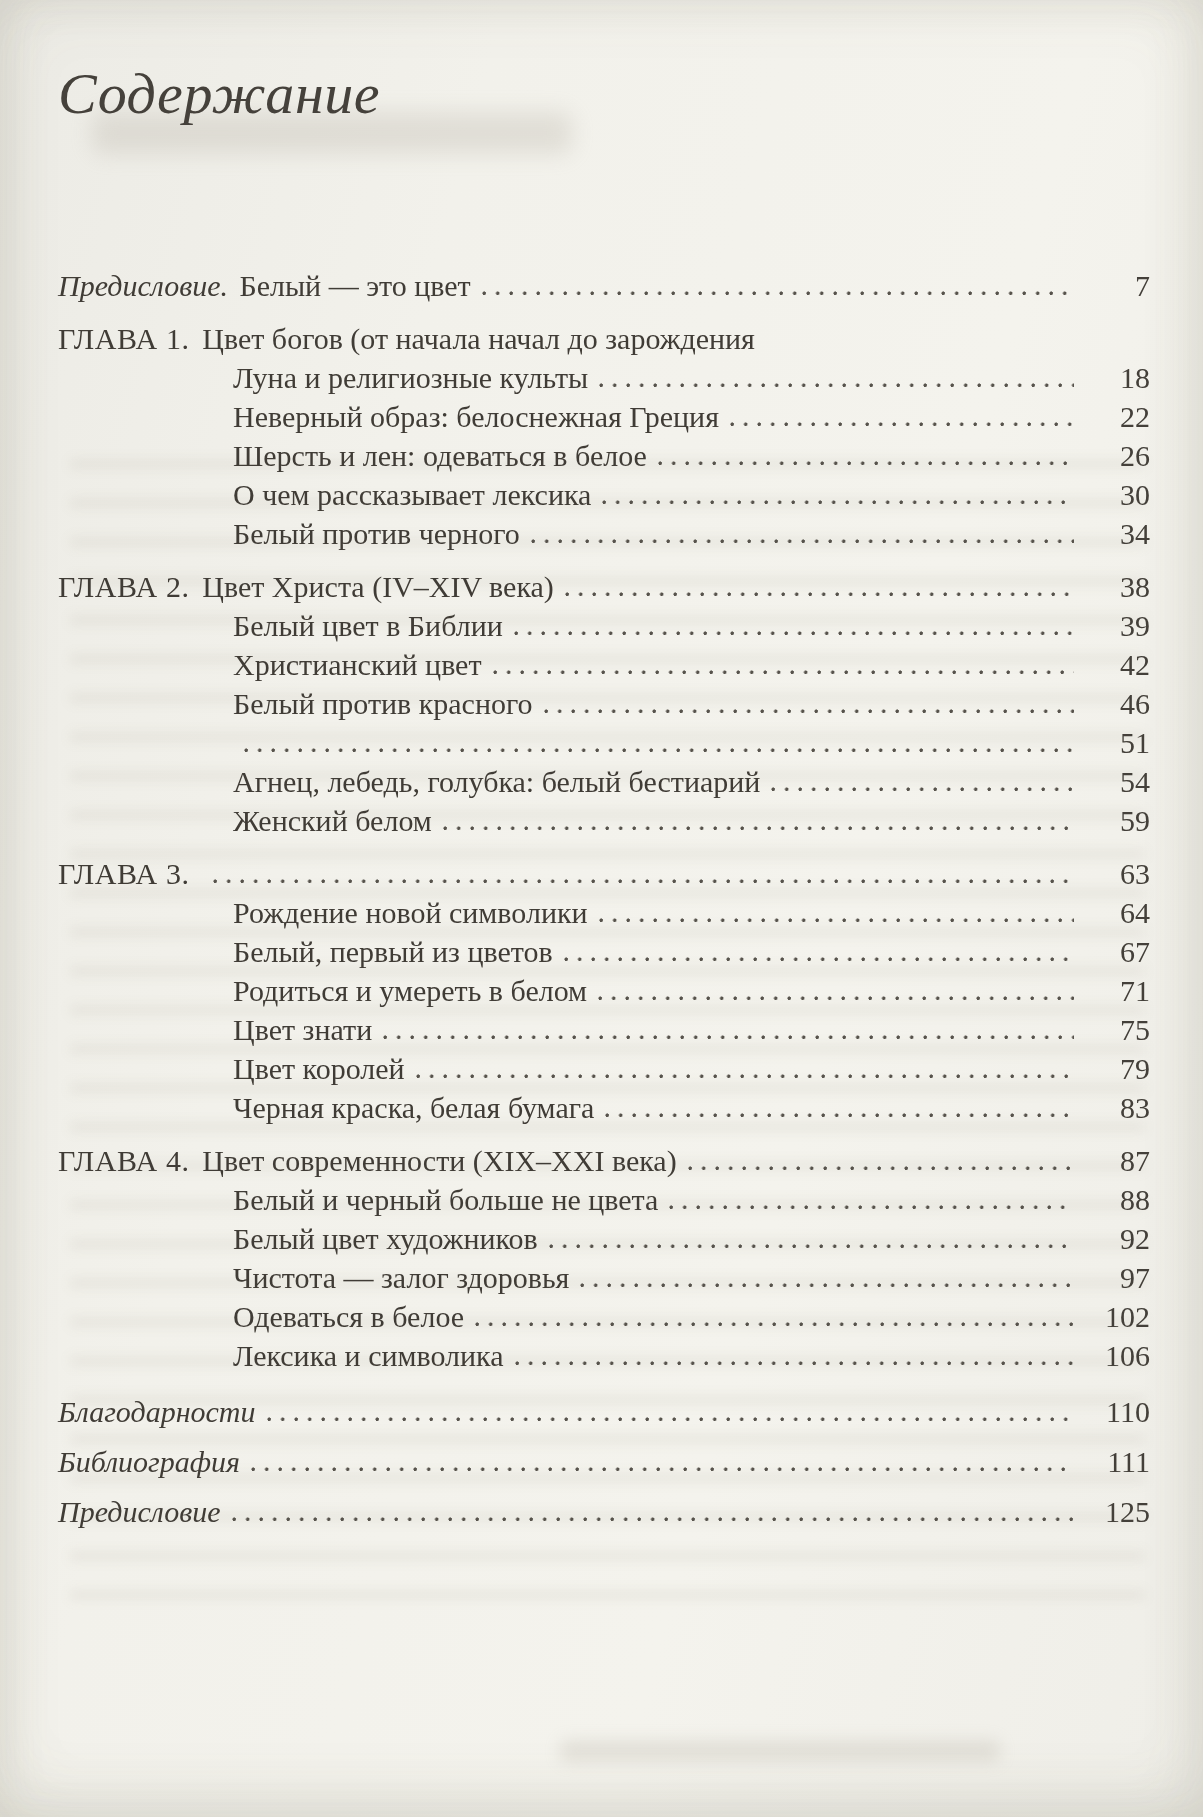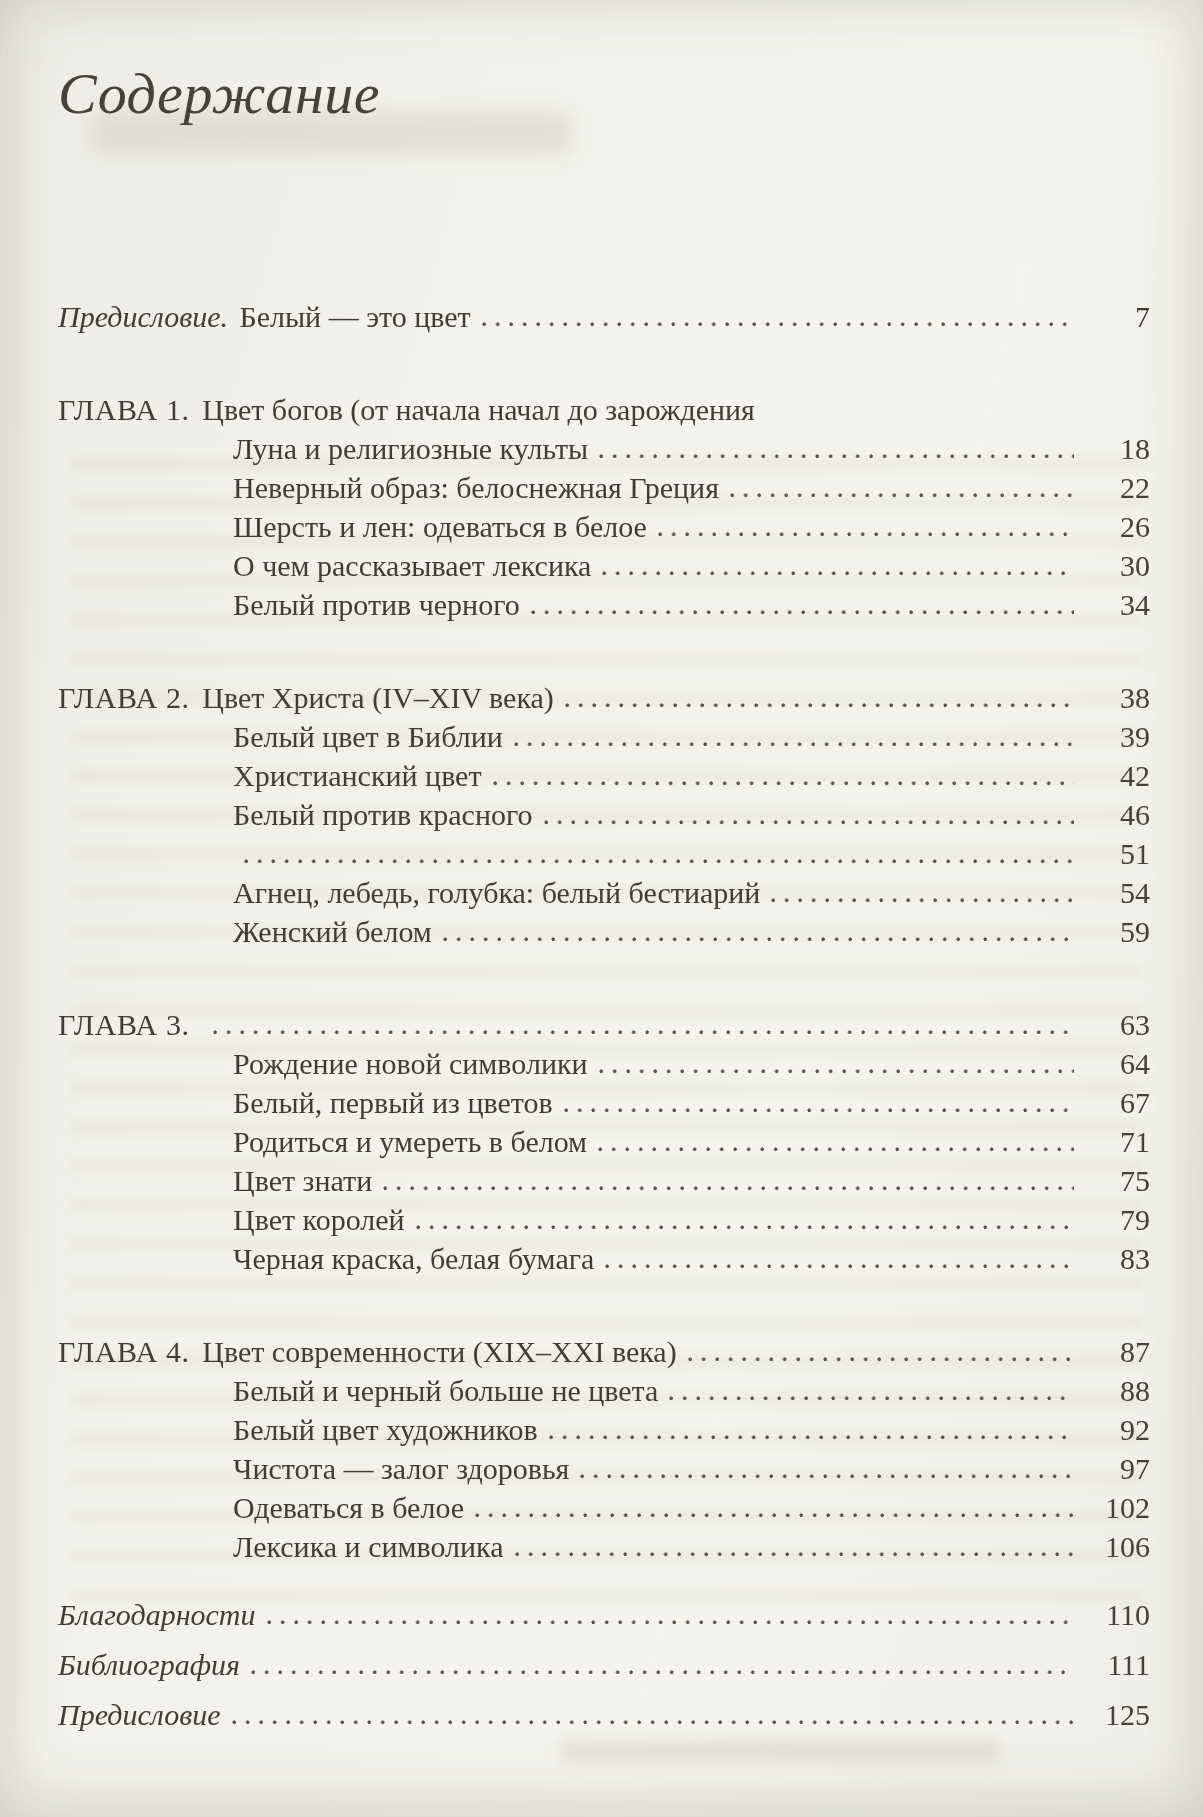--- a/index.html
+++ b/index.html
@@ -50,24 +50,24 @@
   }
   .toc { position: relative; }
   .row {
     display: flex; align-items: flex-end;
     font-size: 30px; line-height: 39px;
     white-space: nowrap;
   }
   .indent { padding-left: 175px; }
   .chapter { margin-top: 14px; }
   .back { margin-top: 11px; }
-  .back-first { margin-top: 29px; justify-content: flex-end; }
+  .back-first { margin-top: 17px; justify-content: flex-end; }
   .it { font-style: italic; }
-  .prefix { margin-right: .38em; margin-top: 31px; }
-  .chnum { letter-spacing: .02em; margin-right: .42em; margin-top: 40px; }
+  .prefix { margin-right: .38em; }
+  .chnum { letter-spacing: .02em; margin-right: .42em; }
   .leader {
     flex: 1 1 30px; min-width: 24px;
     height: 7px; margin: 0 18px 8px 11px;
     background-image: radial-gradient(circle at 2.2px 3.2px, #57534c 1.55px, rgba(87,83,76,0) 2px);
     background-size: 13.5px 7px;
     background-repeat: repeat-x;
   }
   .page-num { min-width: 58px; text-align: right; color: #44403a; }
 </style>
 </head>

